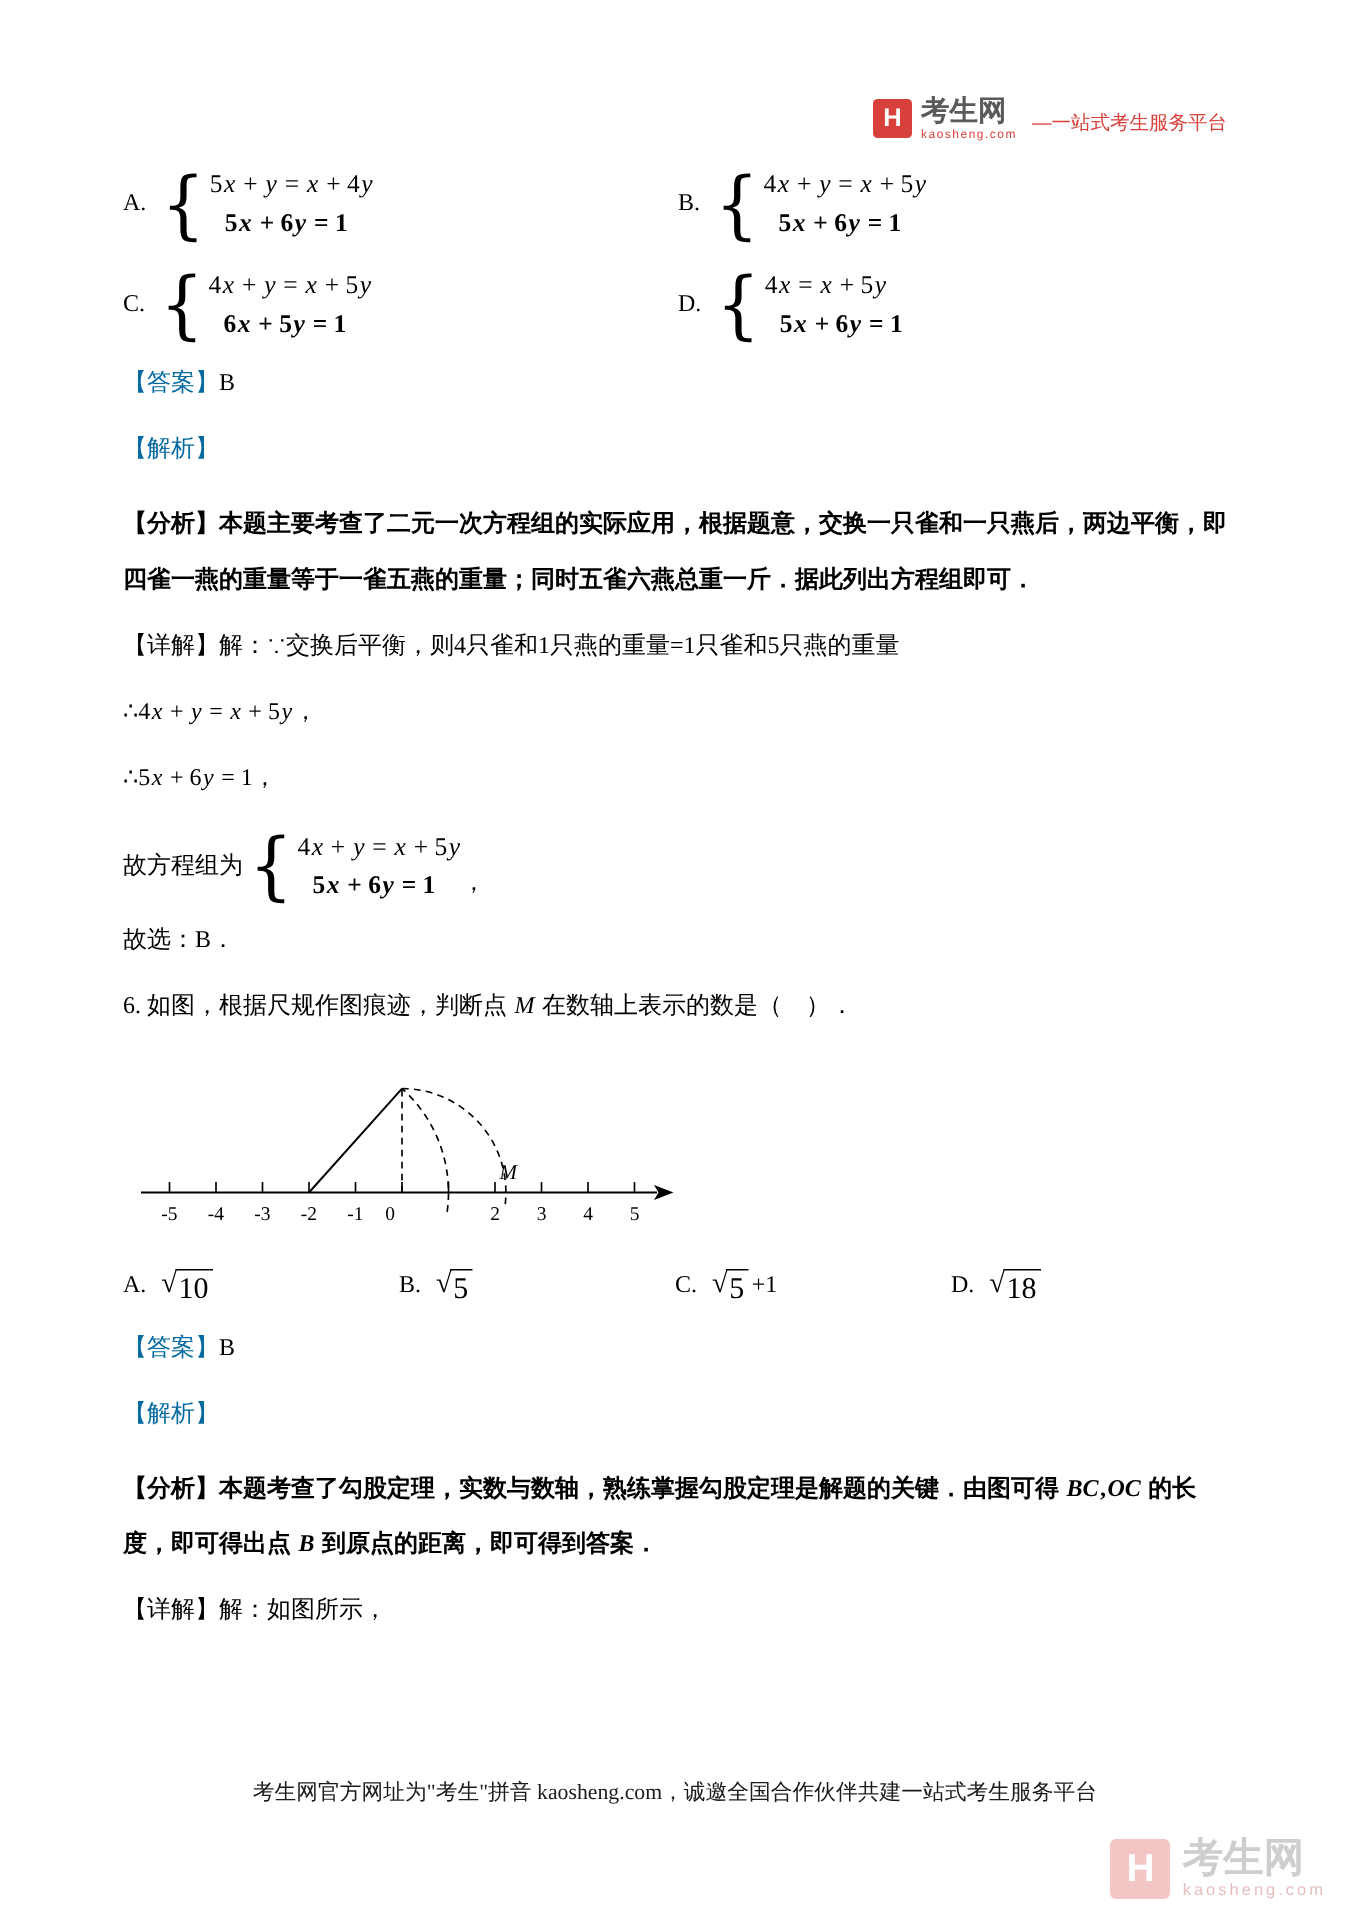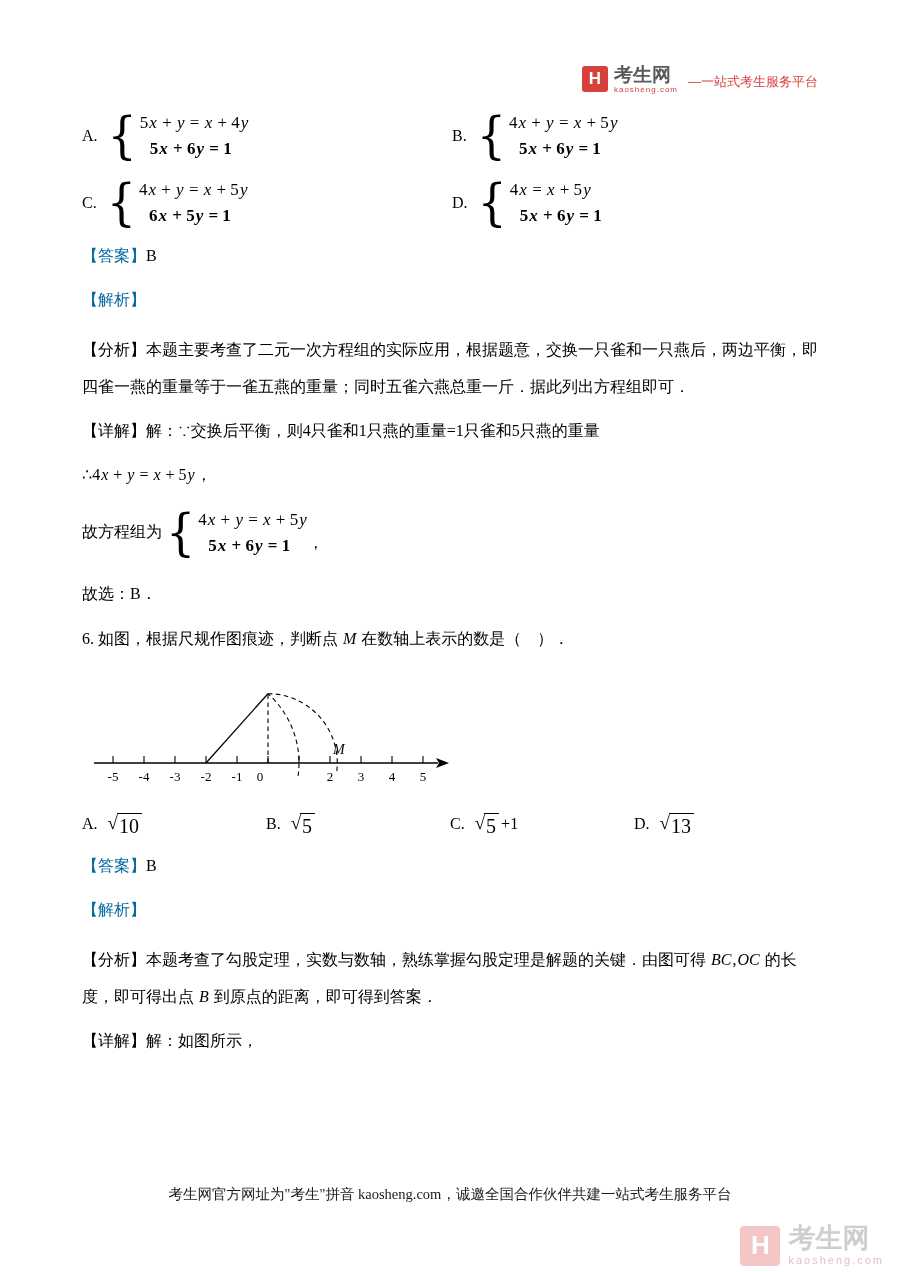--- a/index.html
+++ b/index.html
@@ -24,23 +24,23 @@
   .opt-row .opt:last-child{width:auto;}
   .opt-label{margin-right:10px;}
   .sys{display:inline-flex;align-items:center;}
   .brace{font-size:46px;line-height:1;font-weight:400;margin-right:3px;transform:scaleY(1.08);
     font-family:"DejaVu Serif",serif;}
   .sys-lines{display:inline-flex;flex-direction:column;font-size:17px;line-height:1.5;justify-content:space-between;}
   .sys-lines .l2{padding-left:10px;font-weight:bold;}
   i{font-style:italic;padding:0 1px;}
   
   .line{margin:0 0 21px 0;line-height:1.45;}
-  .para{margin:0 0 13px 0;line-height:2.3;}
+  .para{margin:0 0 13px 0;line-height:2.3;font-weight:bold;}
   .blue{color:#0369a1;}
-  .system-line{display:flex;align-items:center;margin:2px 0 24px 0;}
+  .system-line{display:flex;align-items:center;margin:2px 0 12px 0;}
   .system-line .prefix{margin-right:4px;}
   .system-line .suffix{align-self:flex-end;padding-bottom:4px;}
   
   .diagram-wrap{margin:4px 0 14px 0;}
   
   .q6opts .opt{width:184px;align-items:baseline;}
   .sqrt{display:inline-flex;align-items:flex-start;}
   .rsign{font-size:19px;line-height:1.1;}
   .overline{border-top:1.3px solid #000;padding:1px 3px 0 2px;margin-left:-1px;font-size:20px;}
   .post{margin-left:2px;}
@@ -118,20 +118,21 @@
   </div>
 
   <p class="line"><span class="blue">【答案】</span><span>B</span></p>
 
   <p class="line"><span class="blue">【解析】</span></p>
 
   <p class="para">【分析】本题主要考查了二元一次方程组的实际应用，根据题意，交换一只雀和一只燕后，两边平衡，即四雀一燕的重量等于一雀五燕的重量；同时五雀六燕总重一斤．据此列出方程组即可．</p>
 
   <p class="line">【详解】解：∵交换后平衡，则4只雀和1只燕的重量=1只雀和5只燕的重量</p>
   <p class="line">∴4<i>x</i> + <i>y</i> = <i>x</i> + 5<i>y</i>，</p>
+  <p class="line">∴5<i>x</i> + 6<i>y</i> = 1，</p>
 
   <div class="system-line">
     <span class="prefix">故方程组为</span>
     <span class="sys">
       <span class="brace">{</span>
       <span class="sys-lines">
         <span>4<i>x</i> + <i>y</i> = <i>x</i> + 5<i>y</i></span>
         <span class="l2">5<i>x</i> + 6<i>y</i> = 1</span>
       </span>
     </span>
@@ -195,21 +196,21 @@
       <span class="sqrt">
         <span class="rsign">√</span>
           <span class="overline">5</span>
       </span>
         <span class="post">+1</span>
     </div>
     <div class="opt">
       <span class="opt-label">D.</span>
       <span class="sqrt">
         <span class="rsign">√</span>
-          <span class="overline">13</span>
+          <span class="overline">18</span>
       </span>
         <span class="post"></span>
     </div>
   </div>
 
   <p class="line"><span class="blue">【答案】</span><span>B</span></p>
 
   <p class="line"><span class="blue">【解析】</span></p>
 
   <p class="para">【分析】本题考查了勾股定理，实数与数轴，熟练掌握勾股定理是解题的关键．由图可得 <i>BC</i>,<i>OC</i> 的长度，即可得出点 <i>B</i> 到原点的距离，即可得到答案．</p>

